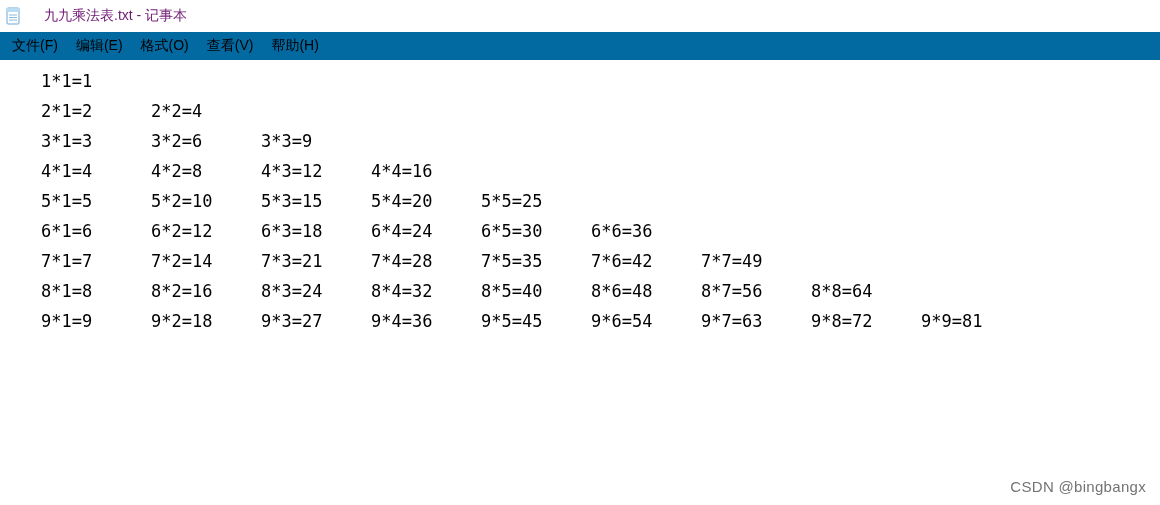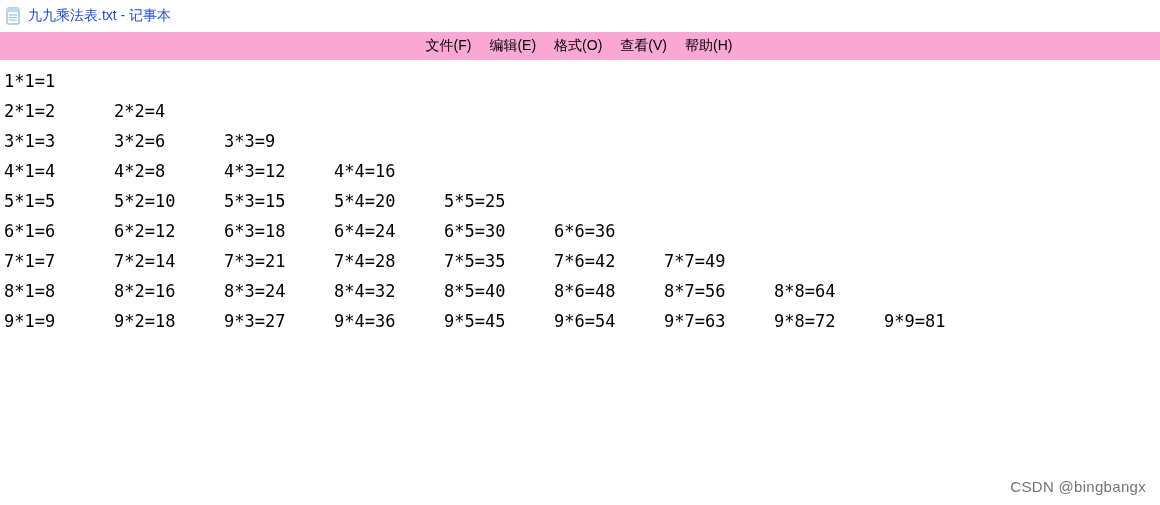--- a/index.html
+++ b/index.html
@@ -24,45 +24,46 @@
       background: #ffffff;
     }
     .file-icon {
       width: 16px;
       height: 18px;
       margin-right: 6px;
       display: inline-block;
     }
     .title-text {
       font-size: 14px;
-      color: #1d4ed8;
+      color: #701a75;
+      margin-left: 16px;
     }
     .menubar {
       display: flex;
       align-items: center;
       height: 28px;
       padding: 0 4px;
-      background: #f9a8d4;
-      justify-content: center;
+      background: #0369a1;
     }
     .menu-item {
       padding: 3px 10px 3px 8px;
       font-size: 14px;
       color: #000;
       cursor: default;
     }
     .editor {
       padding: 6px 4px;
       font-family: "Microsoft YaHei", Consolas, monospace;
       font-size: 17px;
       line-height: 30px;
       color: #000;
       white-space: pre;
       overflow: auto;
       height: calc(100% - 60px);
+      margin-left: 37px;
     }
     .watermark {
       position: absolute;
       right: 14px;
       bottom: 10px;
       color: #737373;
       font-size: 15px;
       font-family: Arial, sans-serif;
       letter-spacing: 0.3px;
     }

